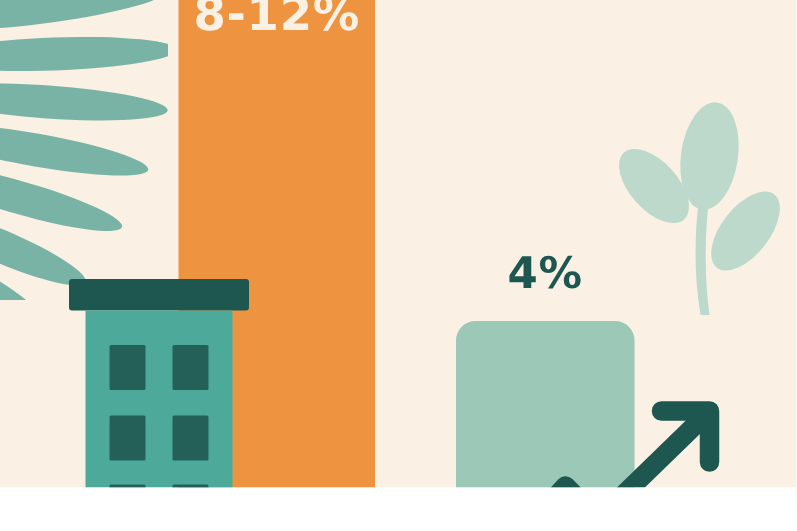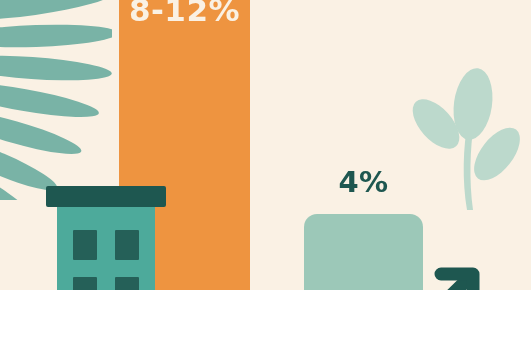--- a/index.html
+++ b/index.html
@@ -3,21 +3,21 @@
 <meta charset="utf-8">
 <style>
   html, body {
     margin: 0;
     padding: 0;
     background: #ffffff;
   }
   #infographic {
     position: relative;
     width: 531px;
-    height: 290px;
+    height: 325px;
     overflow: hidden;
     background: #faf1e4;
     font-family: "DejaVu Sans", "Liberation Sans", sans-serif;
   }
 
   
   .frond {
     position: absolute;
     left: -58px;
     top: -40px;

